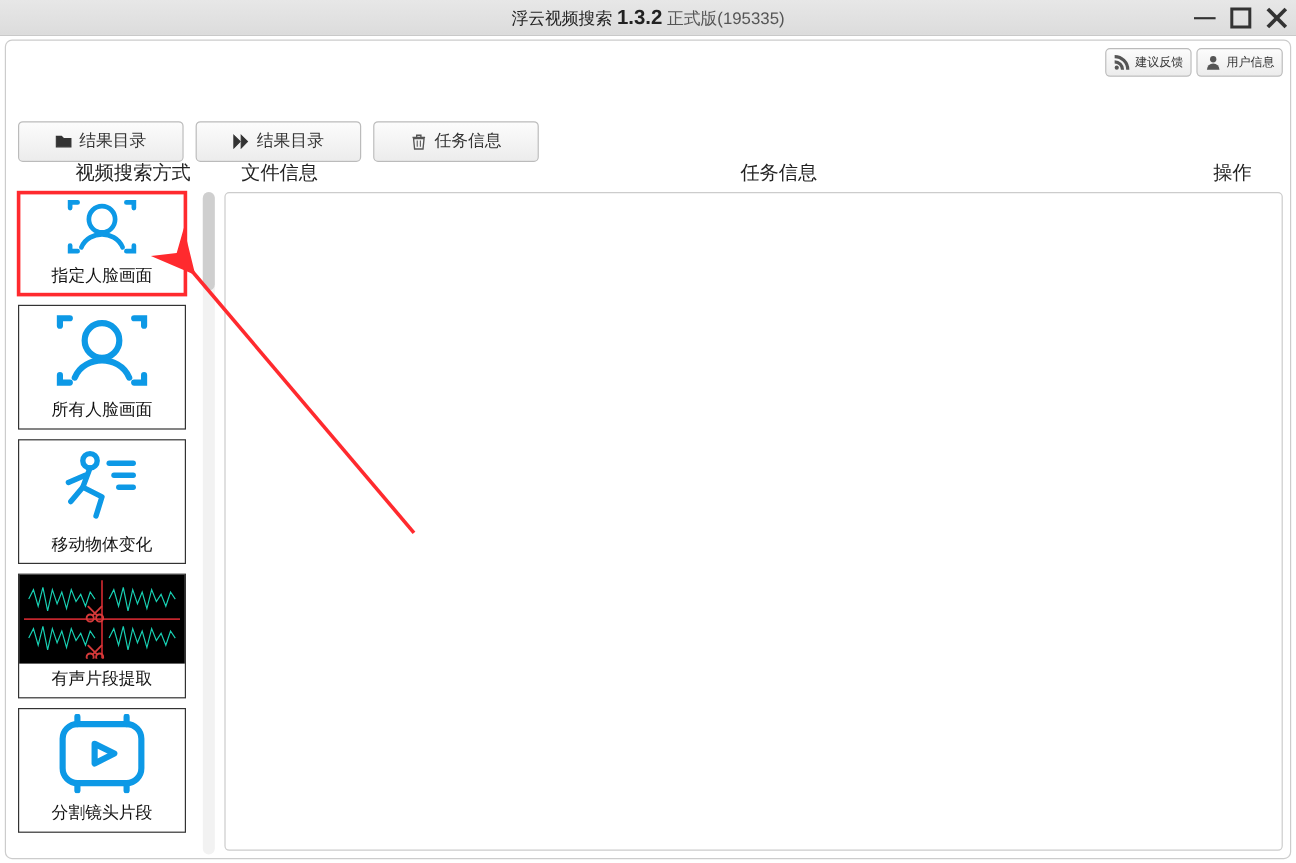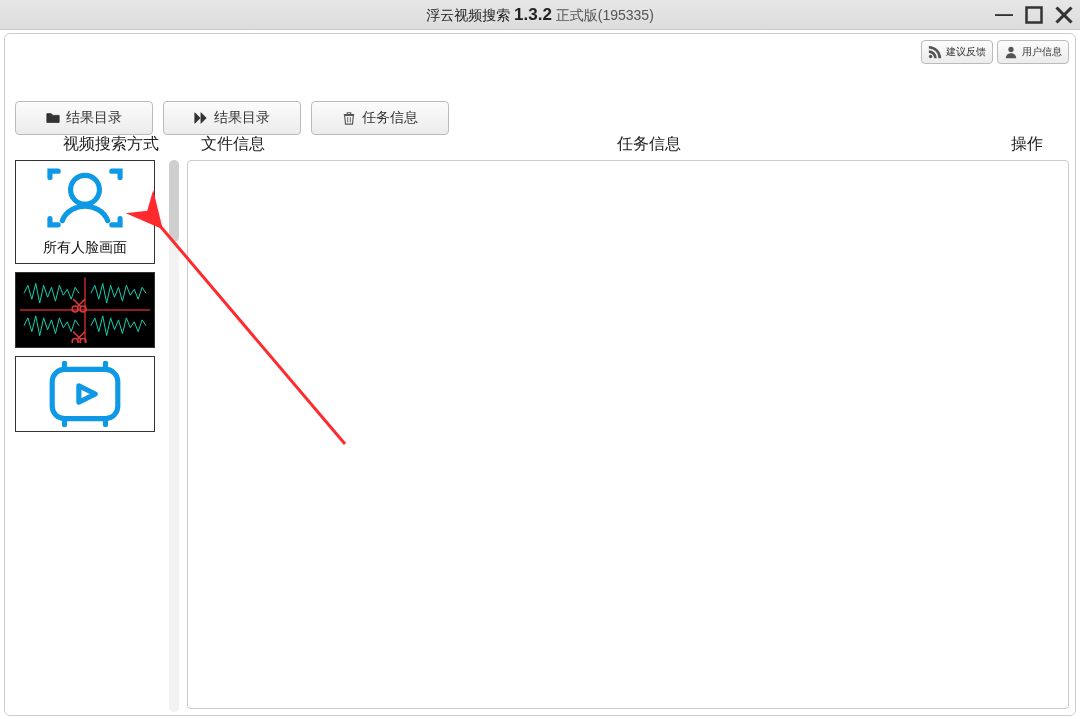--- a/index.html
+++ b/index.html
@@ -255,37 +255,68 @@
 
   <div class="columns-header">
     <span class="col-method">视频搜索方式</span>
     <span class="col-file">文件信息</span>
     <span class="col-task">任务信息</span>
     <span class="col-action">操作</span>
   </div>
 
   <div class="sidebar">
 
+    <div class="tile first highlight">
+      <div class="icon-area">
+        <svg width="80" height="50" viewBox="0 0 80 64">
+          <g fill="none" stroke="#0d99e6" stroke-width="5" stroke-linecap="round">
+            <circle cx="40" cy="24" r="14"></circle>
+            <path d="M18 54c4-10 14-14 22-14s18 4 22 14"></path>
+            <path d="M6 12V6h8"></path>
+              <path d="M74 12V6h-8"></path>
+            <path d="M6 52v6h8"></path>
+              <path d="M74 52v6h-8"></path>
+          </g>
+        </svg>
+      </div>
+      <div class="label">指定人脸画面</div>
+    </div>
 
     <div class="tile">
       <div class="icon-area">
         <svg width="88" height="66" viewBox="0 0 80 64">
           <g fill="none" stroke="#0d99e6" stroke-width="5" stroke-linecap="round">
             <circle cx="40" cy="24" r="14"></circle>
             <path d="M18 54c4-10 14-14 22-14s18 4 22 14"></path>
             <path d="M6 12V6h8"></path>
               <path d="M74 12V6h-8"></path>
             <path d="M6 52v6h8"></path>
               <path d="M74 52v6h-8"></path>
           </g>
         </svg>
       </div>
       <div class="label">所有人脸画面</div>
     </div>
 
+    <div class="tile">
+      <div class="icon-area">
+        <svg width="88" height="64" viewBox="0 0 80 64">
+          <g fill="none" stroke="#0d99e6" stroke-width="4.5" stroke-linecap="round" stroke-linejoin="round">
+            <circle cx="30" cy="12" r="6"></circle>
+            <path d="M30 18 L24 34 L14 46"></path>
+            <path d="M24 34 L40 42 L35 58"></path>
+            <path d="M26 24 L12 30"></path>
+            <line x1="46" y1="14" x2="66" y2="14"></line>
+            <line x1="50" y1="24" x2="66" y2="24"></line>
+            <line x1="54" y1="34" x2="66" y2="34"></line>
+          </g>
+        </svg>
+      </div>
+      <div class="label">移动物体变化</div>
+    </div>
 
     <div class="tile audio">
       <div class="icon-area">
         <svg width="132" height="66" viewBox="0 0 132 66">
           <rect x="0" y="0" width="132" height="66" fill="#000"></rect>
           <line x1="0" y1="33" x2="132" y2="33" stroke="#c2262d" stroke-width="1.5"></line>
           <line x1="66" y1="0" x2="66" y2="66" stroke="#c2262d" stroke-width="1.5"></line>
 
           <g stroke="#17d0b3" stroke-width="1">
             <path d="M4 16 L8 8 L12 22 L16 6 L20 26 L24 8 L28 20 L32 10 L36 24 L40 8 L44 18 L48 12 L52 22 L56 10 L60 16" fill="none"></path>
@@ -303,35 +334,37 @@
               </g>
             <g transform="translate(56,59)">
                 <circle cx="0" cy="6" r="3"></circle>
                 <circle cx="8" cy="6" r="3"></circle>
                 <line x1="2" y1="4" x2="10" y2="-4"></line>
                 <line x1="6" y1="4" x2="-2" y2="-4"></line>
               </g>
           </g>
         </svg>
       </div>
+      <div class="label">有声片段提取</div>
     </div>
 
     <div class="tile">
       <div class="icon-area">
         <svg width="82" height="66" viewBox="0 0 80 64">
           <g fill="none" stroke="#0d99e6" stroke-width="5" stroke-linecap="round" stroke-linejoin="round">
             <rect x="8" y="8" width="64" height="48" rx="12"></rect>
             <path d="M34 24 L50 32 L34 40 Z"></path>
             <line x1="20" y1="8" x2="20" y2="2"></line>
             <line x1="60" y1="8" x2="60" y2="2"></line>
             <line x1="20" y1="56" x2="20" y2="62"></line>
             <line x1="60" y1="56" x2="60" y2="62"></line>
           </g>
         </svg>
       </div>
+      <div class="label">分割镜头片段</div>
     </div>
 
   </div>
 
   <div class="scroll-track">
     <div class="scroll-thumb"></div>
   </div>
 
   <div class="content-panel"></div>
 

